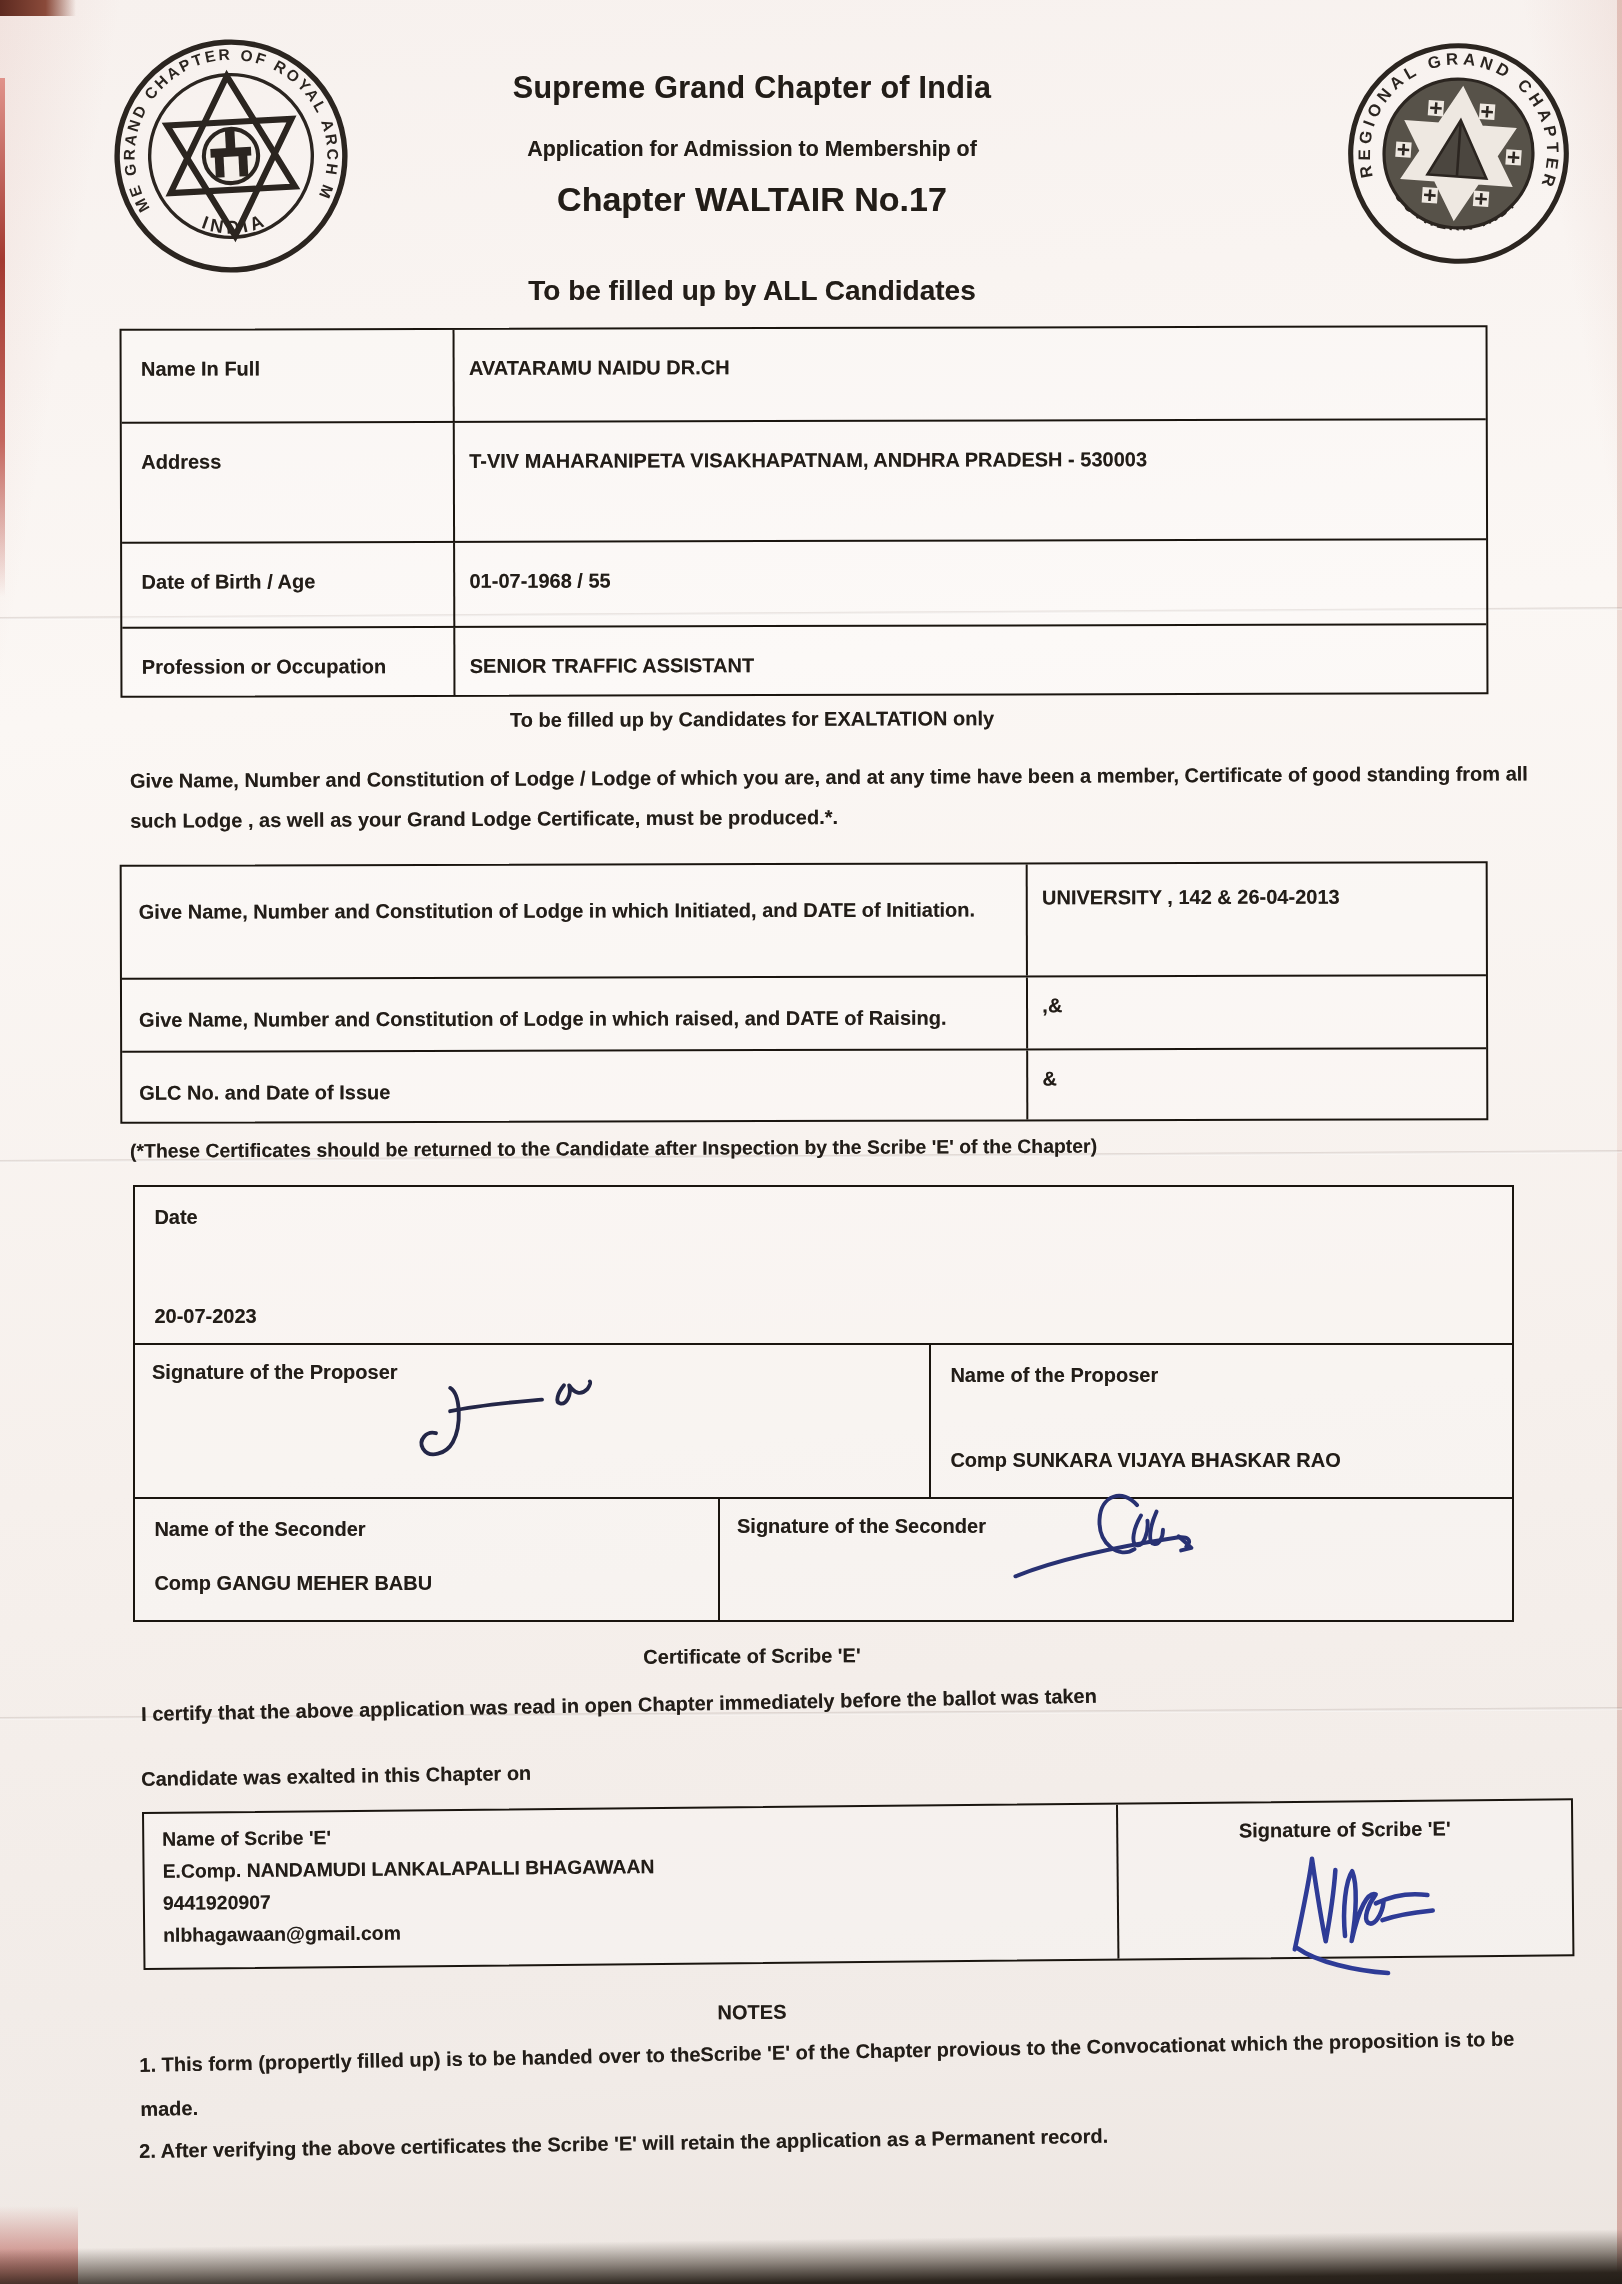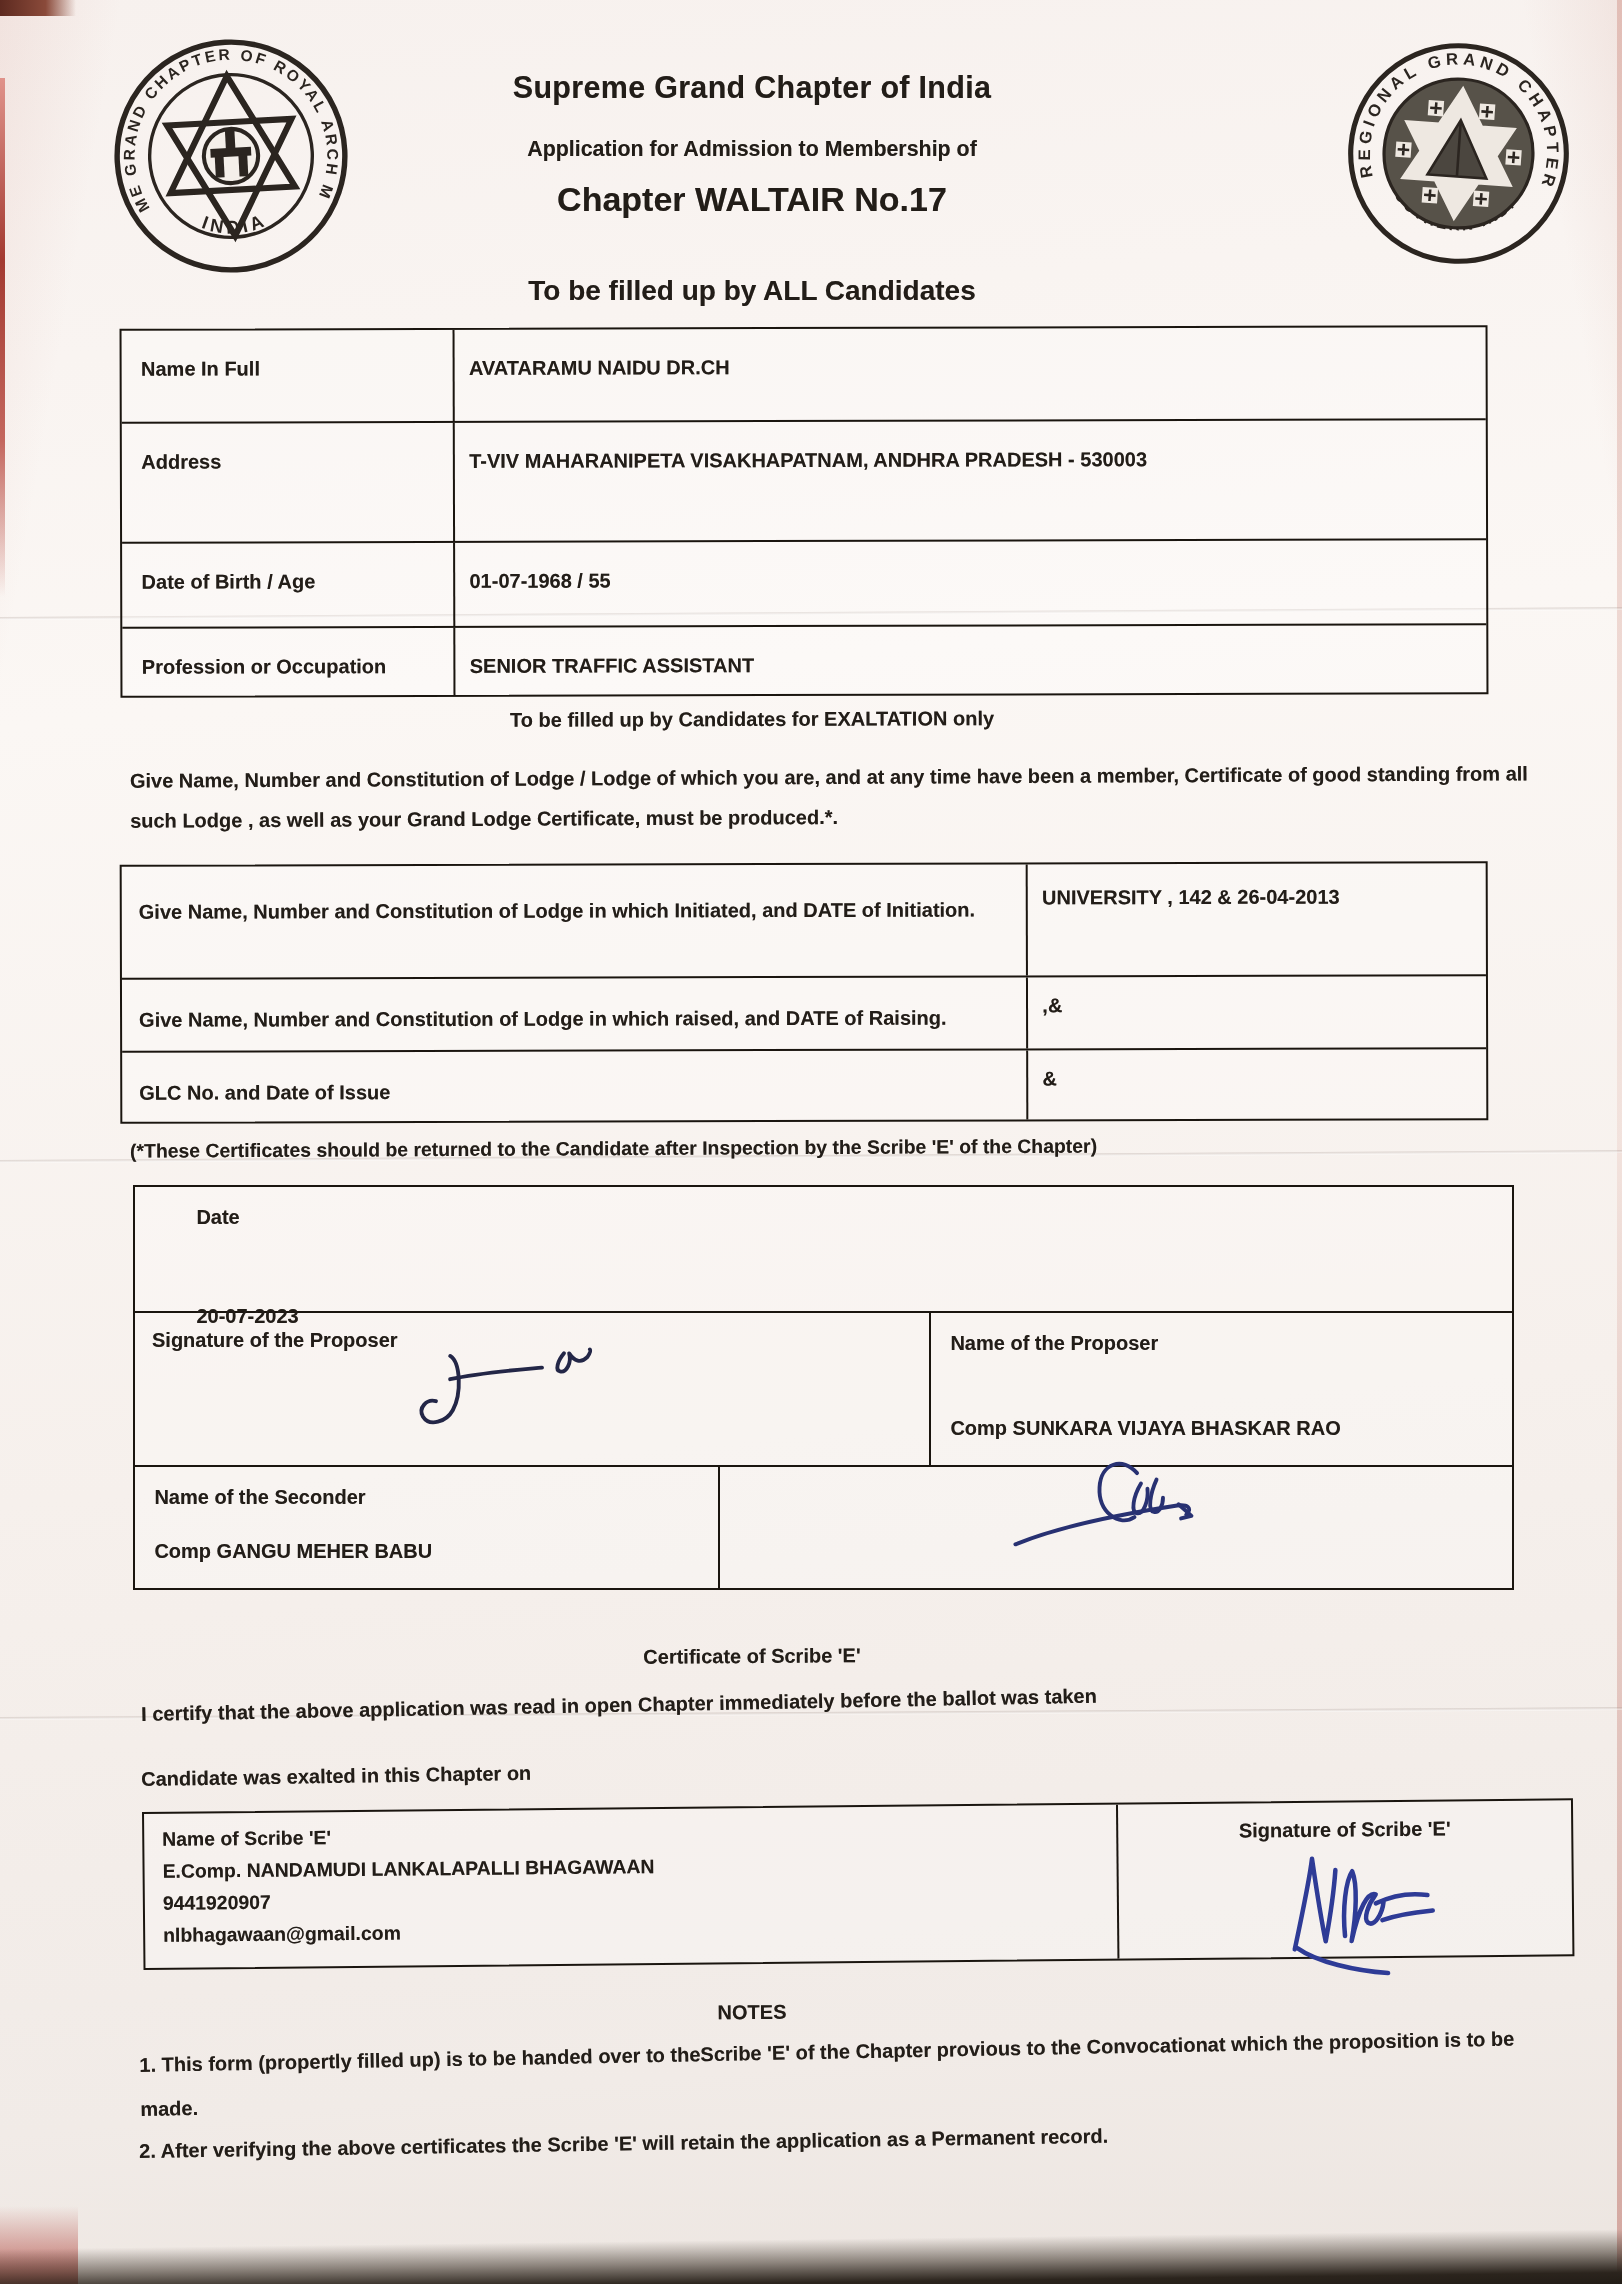--- a/index.html
+++ b/index.html
@@ -57,21 +57,21 @@
   .t2 .c-value{flex:1;padding:22px 13px 0 14.3px;}
   .t2 .r1{height:111px;} .t2 .r2{height:71px;} .t2 .r3{height:69px;}
   .t2 .r2 .cell, .t2 .r3 .cell{padding-top:17px;}
 
   .cert-note{left:130px;top:1136px;width:1393px;font-size:19.4px;transform:rotate(-0.3deg);}
 
   
   .t3{left:133px;top:1185px;width:1377px;}
   .t3 .c-label{width:583px;padding:19.4px 13px 0 19.4px;}
   .t3 .c-value{flex:1;padding:15.6px 13px 0 17px;position:relative;}
-  .t3 .r1{height:124px;padding-left:42px;} .t3 .r2{height:152px;} .t3 .r3{height:121px;}
+  .t3 .r1{height:156px;} .t3 .r2{height:152px;} .t3 .r3{height:121px;}
   .sig-svg{position:absolute;}
 
   
   .scribe-h{left:279px;top:1645px;width:946px;font-size:20px;transform:rotate(-0.4deg);}
   .certify-line{left:141px;top:1703px;width:1393px;font-size:20px;font-weight:600;transform:rotate(-1.1deg);transform-origin:left top;}
   .exalted-line{left:141px;top:1768px;width:1393px;font-size:20px;font-weight:600;transform:rotate(-0.9deg);transform-origin:left top;}
 
   
   .t4{left:142px;top:1812px;width:1427px;transform:rotate(-0.55deg);transform-origin:left top;}
   .t4 .c-left{width:972px;padding:14.3px 13px 11.7px 18px;}
@@ -239,20 +239,21 @@
         <div class="lbl ink">Name of the Proposer</div>
         <div class="val ink" style="margin-top:62px;">Comp SUNKARA VIJAYA BHASKAR RAO</div>
       </div>
     </div>
     <div class="row r3">
       <div class="cell c-label">
         <div class="lbl ink">Name of the Seconder</div>
         <div class="val ink" style="margin-top:31px;">Comp GANGU MEHER BABU</div>
       </div>
       <div class="cell c-value">
+        <div class="lbl ink">Signature of the Seconder</div>
         <svg class="sig-svg" style="left:272px;top:-11.7px;" width="285" height="123" viewBox="0 0 440 190">
           <g fill="none" stroke="#283172" stroke-width="6" stroke-linecap="round" stroke-linejoin="round">
             <path d="M224,28 C202,2 168,12 166,50 C164,88 196,112 220,96"></path>
             <path d="M230,44 C218,64 214,88 224,90 C234,92 242,70 240,52"></path>
             <path d="M254,38 C244,60 240,86 250,88 C258,90 264,78 264,66"></path>
             <path d="M36,138 C100,112 194,92 286,78 C302,76 310,82 300,92"></path>
             <path d="M288,76 L308,94 L292,98"></path>
           </g>
         </svg>
       </div>

